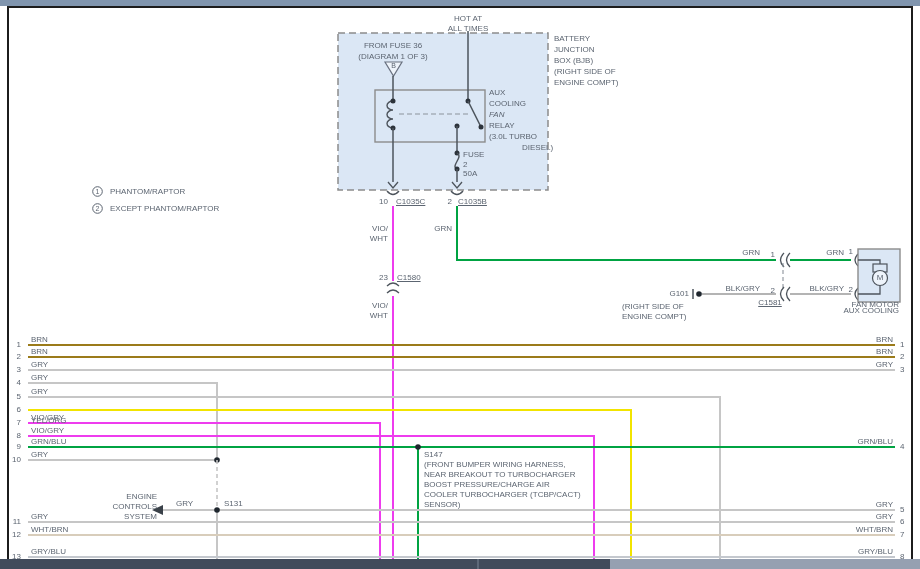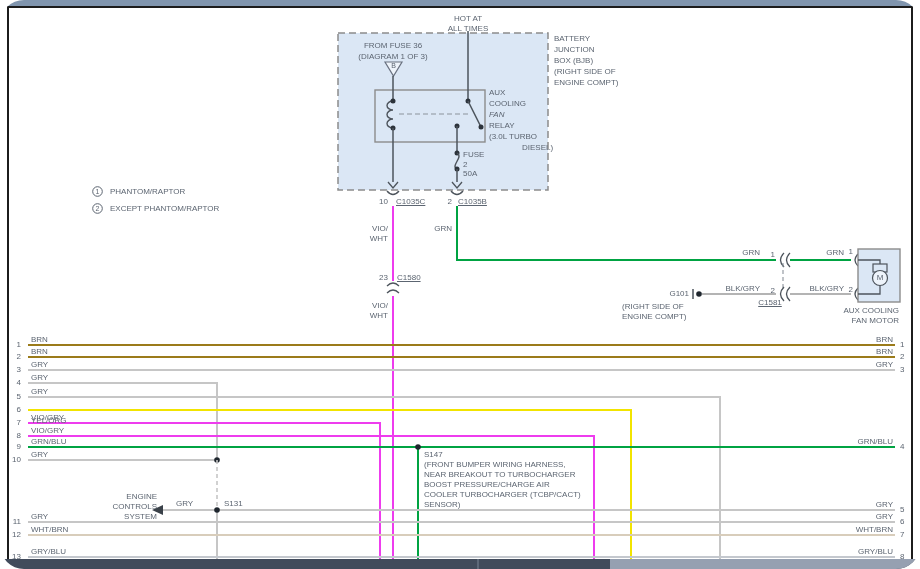--- a/index.html
+++ b/index.html
@@ -1,17 +1,17 @@
 <!DOCTYPE html>
 <html><head>
 <meta charset="utf-8">
 <style>
   html,body{margin:0;padding:0;background:#fff;}
   #screen{position:relative;width:920px;height:569px;background:#ffffff;overflow:hidden;
-          font-family:"Liberation Sans","DejaVu Sans",sans-serif;border-radius:24px;}
+          font-family:"Liberation Sans","DejaVu Sans",sans-serif;}
   .t{position:absolute;font-size:8px;line-height:10px;color:#5c6571;white-space:nowrap;}
   .tr{text-align:right;}
   .tc{text-align:center;}
   .link{text-decoration:underline;cursor:pointer;}
   .tiny{font-size:7px;line-height:8px;}
   #top-strip{position:absolute;left:0;top:0;width:920px;height:6px;background:#8095ae;}
   #frame{position:absolute;left:7px;top:6px;width:902px;height:553px;border:2px solid #1c1c1c;border-bottom:none;}
   #bottom-bar{position:absolute;left:0;top:559px;width:920px;height:10px;background:#414b5b;}
   #bar-divider{position:absolute;left:477px;top:0;width:2px;height:10px;background:#5d6878;}
   #bar-thumb{position:absolute;left:610px;top:0;width:310px;height:10px;background:#96a0b1;}
@@ -165,21 +165,21 @@
   <div class="t tr" style="left:840px;top:285px;width:13px;">2</div>
 
   <div class="t tc link" style="left:746px;top:298px;width:48px;">C1581</div>
 
   <div class="t tr" style="left:655px;top:289px;width:34px;">G101</div>
   <div class="t" style="left:622px;top:302px;">(RIGHT SIDE OF</div>
   <div class="t" style="left:622px;top:312px;">ENGINE COMPT)</div>
 
   <div class="t tc" style="left:872px;top:273px;width:16px;">M</div>
   <div class="t tr" style="left:829px;top:306px;width:70px;">AUX COOLING</div>
-  <div class="t tr" style="left:829px;top:316px;width:70px;">FAN MOTOR</div>
+  <div class="t tr" style="left:829px;top:300px;width:70px;">FAN MOTOR</div>
 
   <div class="t" style="left:424px;top:450px;">S147</div>
   <div class="t" style="left:424px;top:460px;">(FRONT BUMPER WIRING HARNESS,</div>
   <div class="t" style="left:424px;top:470px;">NEAR BREAKOUT TO TURBOCHARGER</div>
   <div class="t" style="left:424px;top:480px;">BOOST PRESSURE/CHARGE AIR</div>
   <div class="t" style="left:424px;top:490px;">COOLER TURBOCHARGER (TCBP/CACT)</div>
   <div class="t" style="left:424px;top:500px;">SENSOR)</div>
 
   <div class="t tr" style="left:90px;top:492px;width:67px;">ENGINE</div>
   <div class="t tr" style="left:90px;top:502px;width:67px;text-align:right;">CONTROLS</div>

